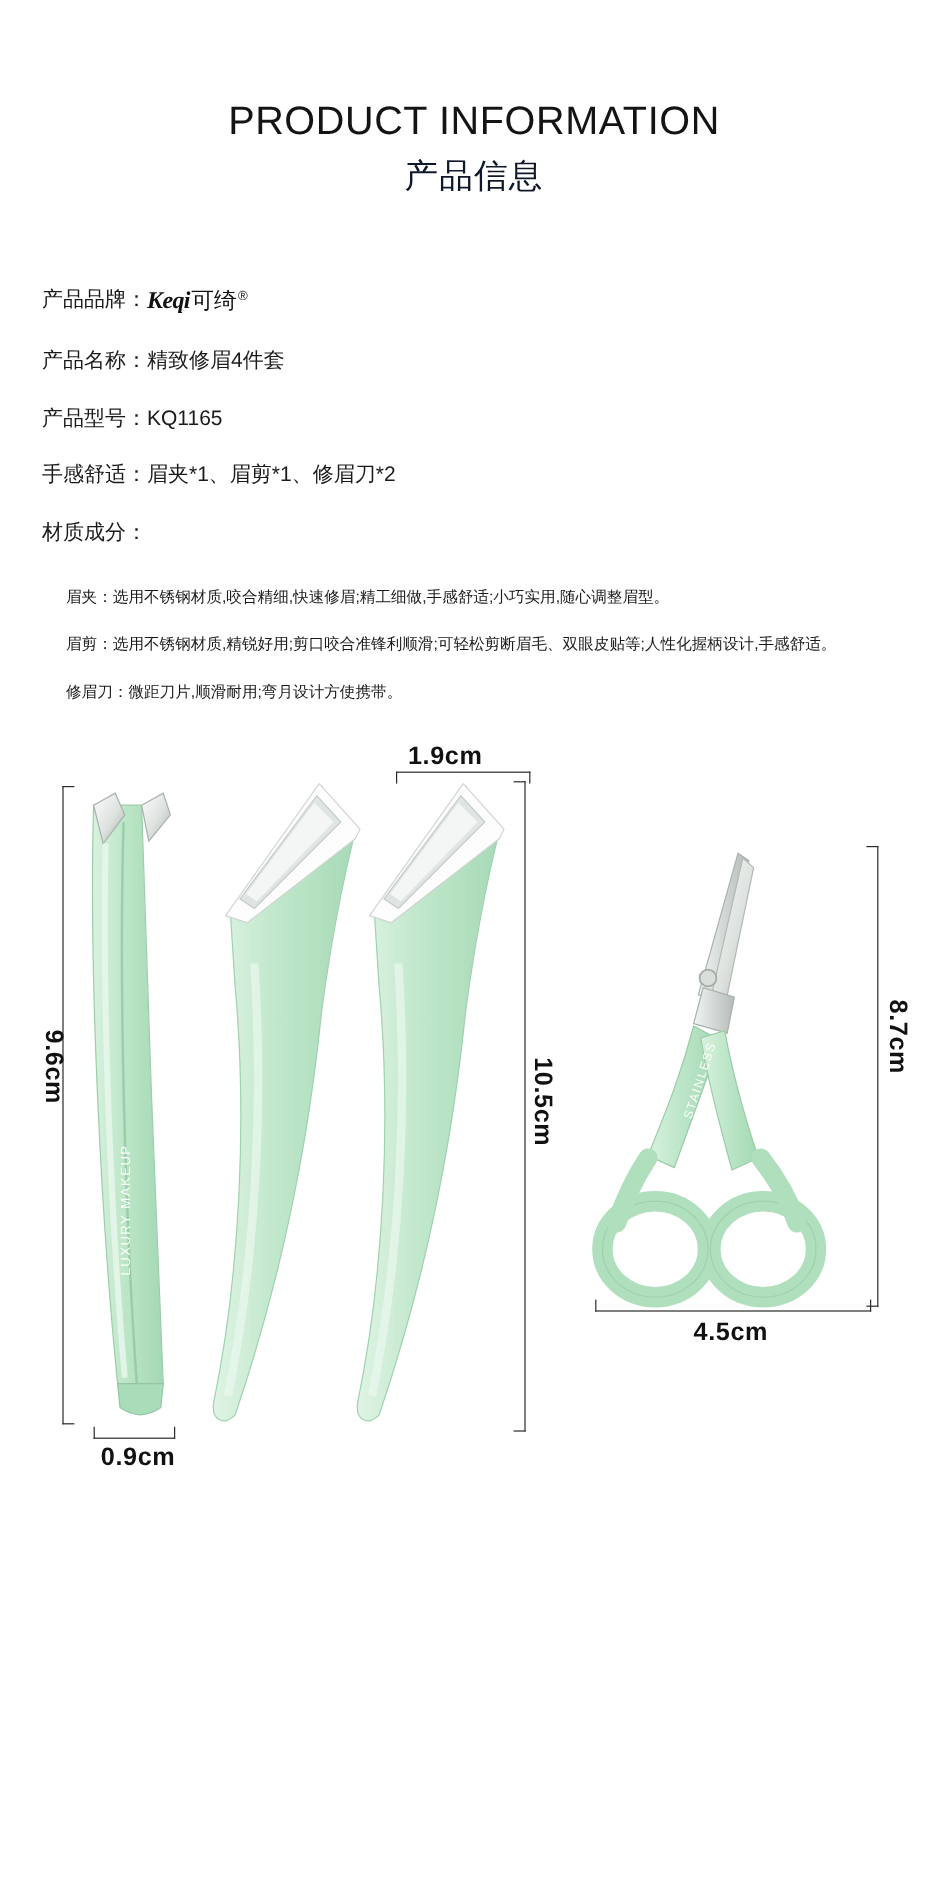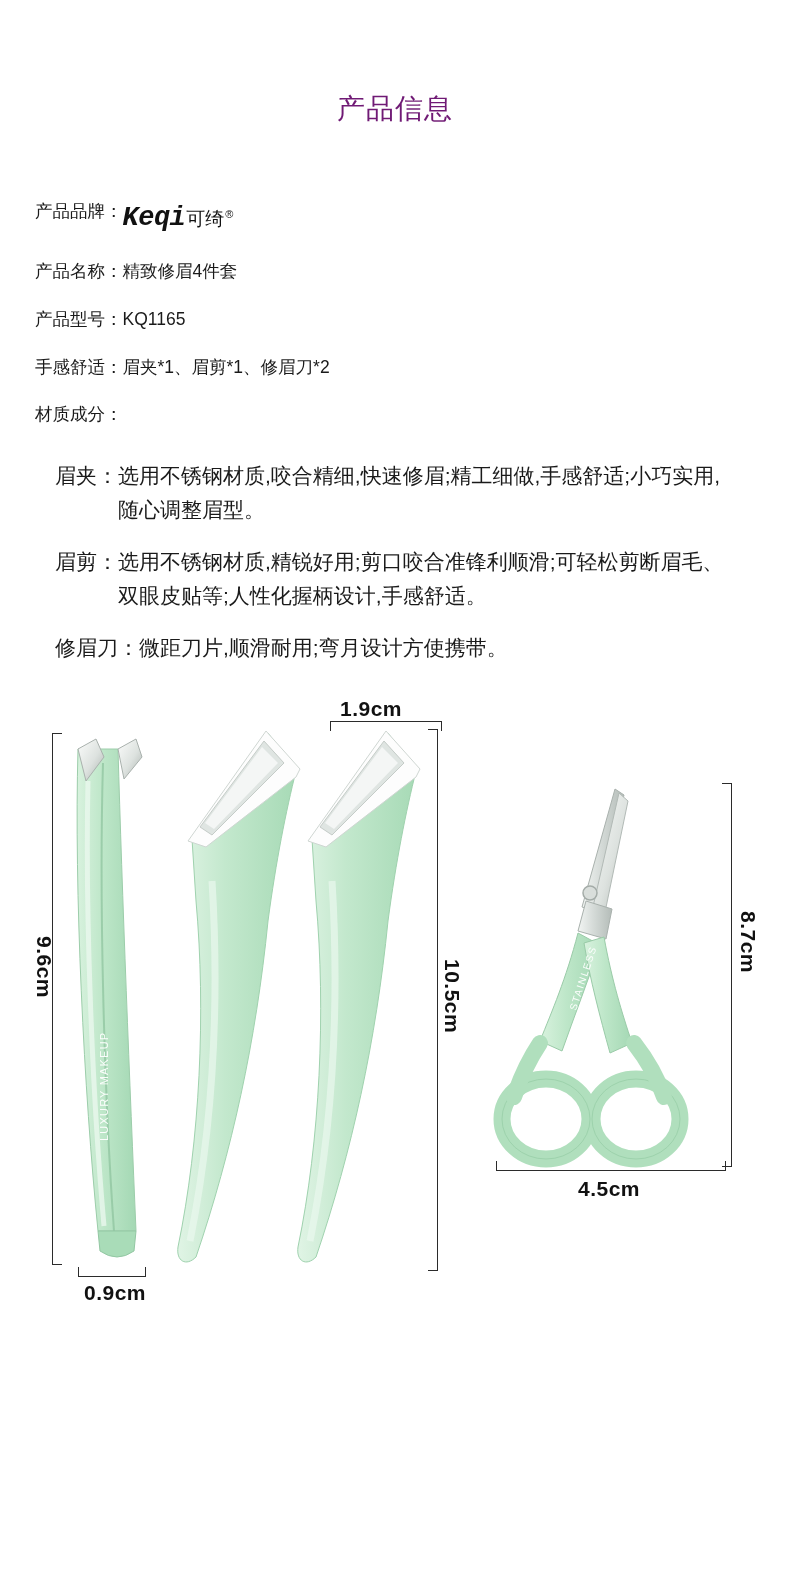--- a/index.html
+++ b/index.html
@@ -23,21 +23,21 @@
   }
   .header .title-en {
     font-size: 33px;
     letter-spacing: 0.5px;
     color: #141414;
     font-weight: 400;
     line-height: 1.15;
   }
   .header .title-cn {
     font-size: 28px;
-    color: #701a75;
+    color: #0f172a;
     font-weight: 400;
     margin-top: 8px;
     letter-spacing: 1px;
   }
 
   
   .specs {
     margin: 0;
     padding: 72px 0 0 35px;
   }
@@ -53,24 +53,24 @@
     white-space: nowrap;
   }
   .spec-value {
     white-space: nowrap;
   }
   .brand-value {
     display: inline-flex;
     align-items: baseline;
   }
   .brand-latin {
-    font-family: Liberation Mono, monospace;
+    font-family: Liberation Serif, serif;
     font-weight: bold;
     font-style: italic;
-    font-size: 27px;
+    font-size: 20px;
     letter-spacing: -0.5px;
     color: #111;
   }
   .brand-cn {
     font-size: 19px;
     font-weight: normal;
     color: #111;
     margin-left: 1px;
   }
   .brand-reg {
@@ -81,21 +81,21 @@
     margin-left: 1px;
   }
 
   
   .descriptions {
     padding: 8px 52px 0 55px;
   }
   .desc-row {
     display: flex;
     align-items: flex-start;
-    font-size: 21px;
+    font-size: 13px;
     line-height: 1.62;
     margin-bottom: 18px;
   }
   .desc-label {
     white-space: nowrap;
     flex: 0 0 auto;
   }
   .desc-text {
     flex: 1 1 auto;
   }
@@ -151,20 +151,21 @@
   svg.art {
     position: absolute;
     left: 0;
     top: 0;
   }
 </style>
 </head>
 <body>
 
 <div class="header">
+  <div class="title-en">PRODUCT INFORMATION</div>
   <div class="title-cn">产品信息</div>
 </div>
 
 <div class="specs">
 
   <div class="spec-row">
     <span class="spec-label">产品品牌：</span>
     <span class="brand-value">
       <span class="brand-latin">Keqi</span>
       <span class="brand-cn">可绮</span>

